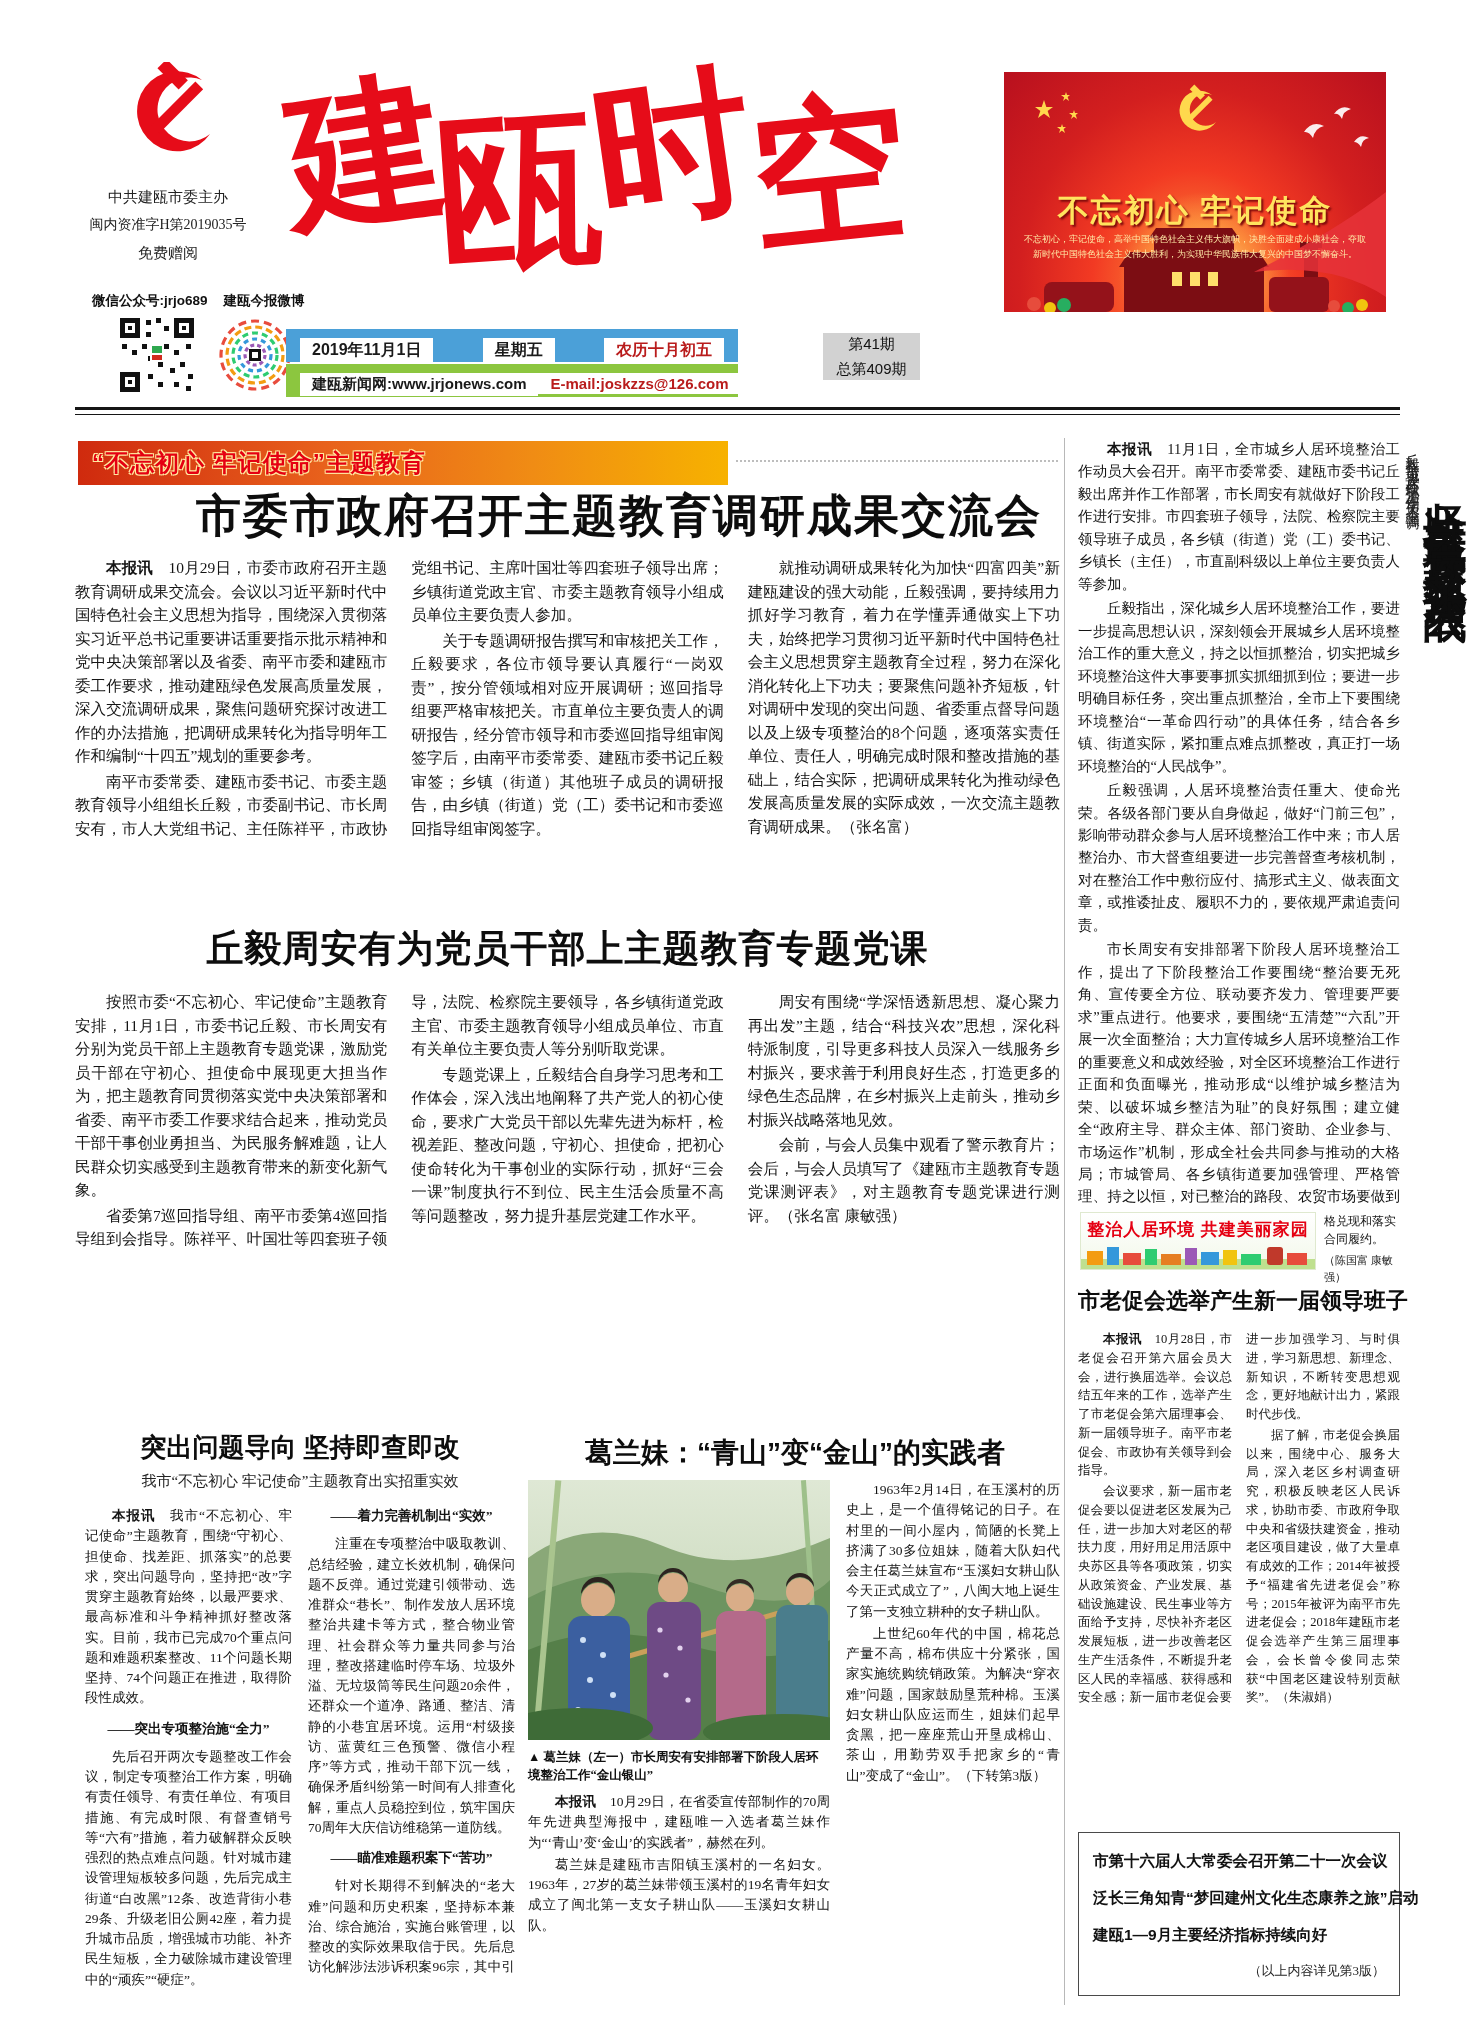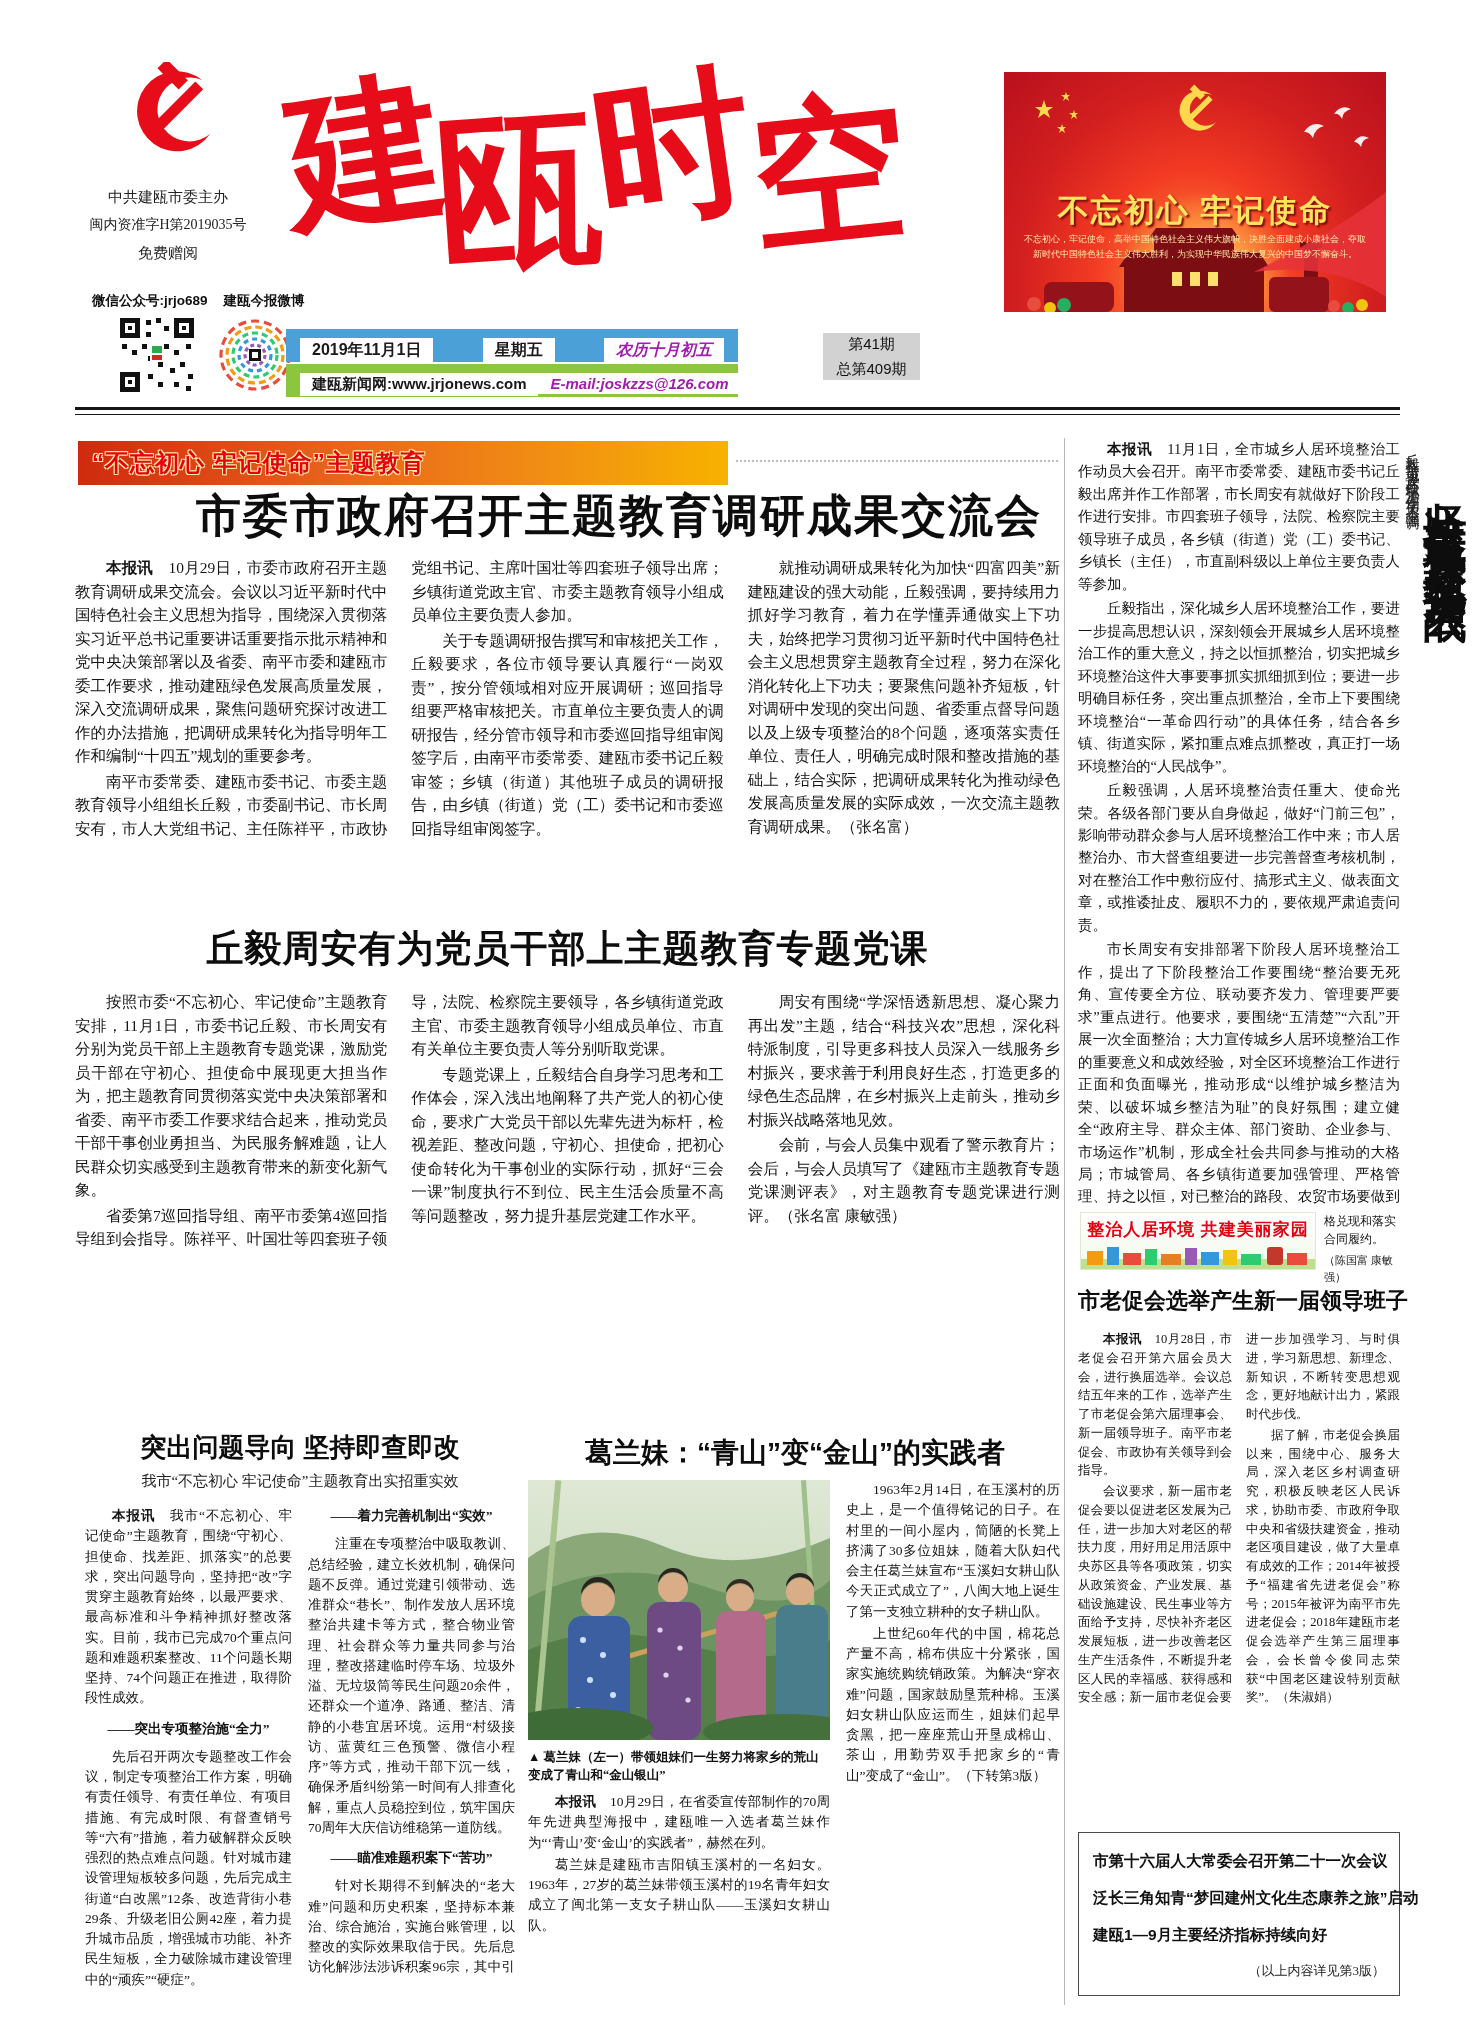--- a/index.html
+++ b/index.html
@@ -11,21 +11,21 @@
   .qr-labels{display:flex;gap:16px;font-size:13.5px;font-weight:bold;color:#111;justify-content:flex-end;}
   .paper-title{display:flex;align-items:flex-start;color:#e60c19;font-weight:900;
                font-family:"DejaVu Serif",serif;}
   .paper-title span{font-size:158px;line-height:1;display:inline-block;}
   .tc0{transform:rotate(-9deg) translateY(16px);}
   .tc1{transform:rotate(-4deg) translateY(52px) scale(1.05);margin-left:-6px;}
   .tc2{transform:rotate(-8deg) translateY(10px);margin-left:-2px;}
   .tc3{transform:rotate(-6deg) translateY(34px);margin-left:-4px;}
   .bar{display:flex;align-items:flex-start;box-sizing:border-box;padding:9px 14px;justify-content:space-between;}
   .bar .chip{background:#fff;padding:2px 12px;font-size:16px;font-weight:bold;white-space:nowrap;}
-  .chip.red{color:#a21caf;font-style:italic;}
+  .chip.red{color:#b91c1c;}
   .issue-box{background:#d2d2d2;display:flex;flex-direction:column;justify-content:center;
              align-items:center;font-size:15px;gap:6px;color:#111;}
   .prop{background:radial-gradient(ellipse at 50% 88%, #ff9a3c 0%, #f23a23 38%, #d31f1f 65%, #b8101e 100%);
         overflow:hidden;}
   .prop-title{position:absolute;left:0;top:118px;width:100%;text-align:center;font-size:31px;
               font-weight:900;color:#ffe45e;text-shadow:2px 2px 2px #7e0a0a;letter-spacing:2px;white-space:nowrap;}
   .prop-sub{position:absolute;left:0;width:100%;text-align:center;font-size:9px;color:#ffe9a6;line-height:1.6;}
   .double-rule{border-top:3px solid #161616;border-bottom:1px solid #161616;height:4px;}
   
   .vline{background:#b8b8b8;width:1px;}
@@ -299,21 +299,21 @@
       </g>
       <g>
         <circle cx="272" cy="112" r="14" fill="#d9ad88"></circle>
           <path d="M258 107 a14 14 0 0 1 28 0 q-5 -10 -14 -10 q-9 0 -14 10" fill="#2c2420"></path>
         <rect x="248" y="125" width="52" height="135" rx="12" fill="#4a7d8c"></rect>
       </g>
       <ellipse cx="50" cy="248" rx="75" ry="20" fill="#3e6b37"></ellipse>
       <ellipse cx="255" cy="252" rx="80" ry="18" fill="#44713b"></ellipse>
     </svg>
   </div>
-  <div class="abs caption" style="left:528px;top:1748px;width:302px;">▲ 葛兰妹（左一）带领姐妹们一生努力将家乡的荒山变成了青山和“金山银山”</div>
+  <div class="abs caption" style="left:528px;top:1748px;width:302px;">▲ 葛兰妹（左一）市长周安有安排部署下阶段人居环境整治工作“金山银山”</div>
 
   <div class="abs bodytext" style="left:528px;top:1792px;width:302px;height:214px;font-size:13.5px;line-height:1.5;">
     <p><span class="lead-label">本报讯</span>　<span>10月29日，在省委宣传部制作的70周年先进典型海报中，建瓯唯一入选者葛兰妹作为“‘青山’变‘金山’的实践者”，赫然在列。</span></p>
     <p>葛兰妹是建瓯市吉阳镇玉溪村的一名妇女。1963年，27岁的葛兰妹带领玉溪村的19名青年妇女成立了闽北第一支女子耕山队——玉溪妇女耕山队。</p>
   </div>
   <div class="abs bodytext" style="left:846px;top:1480px;width:214px;height:526px;font-size:13.5px;line-height:1.5;">
     <p>1963年2月14日，在玉溪村的历史上，是一个值得铭记的日子。在村里的一间小屋内，简陋的长凳上挤满了30多位姐妹，随着大队妇代会主任葛兰妹宣布“玉溪妇女耕山队今天正式成立了”，八闽大地上诞生了第一支独立耕种的女子耕山队。</p>
     <p>上世纪60年代的中国，棉花总产量不高，棉布供应十分紧张，国家实施统购统销政策。为解决“穿衣难”问题，国家鼓励垦荒种棉。玉溪妇女耕山队应运而生，姐妹们起早贪黑，把一座座荒山开垦成棉山、茶山，用勤劳双手把家乡的“青山”变成了“金山”。（下转第3版）</p>
   </div>
 

